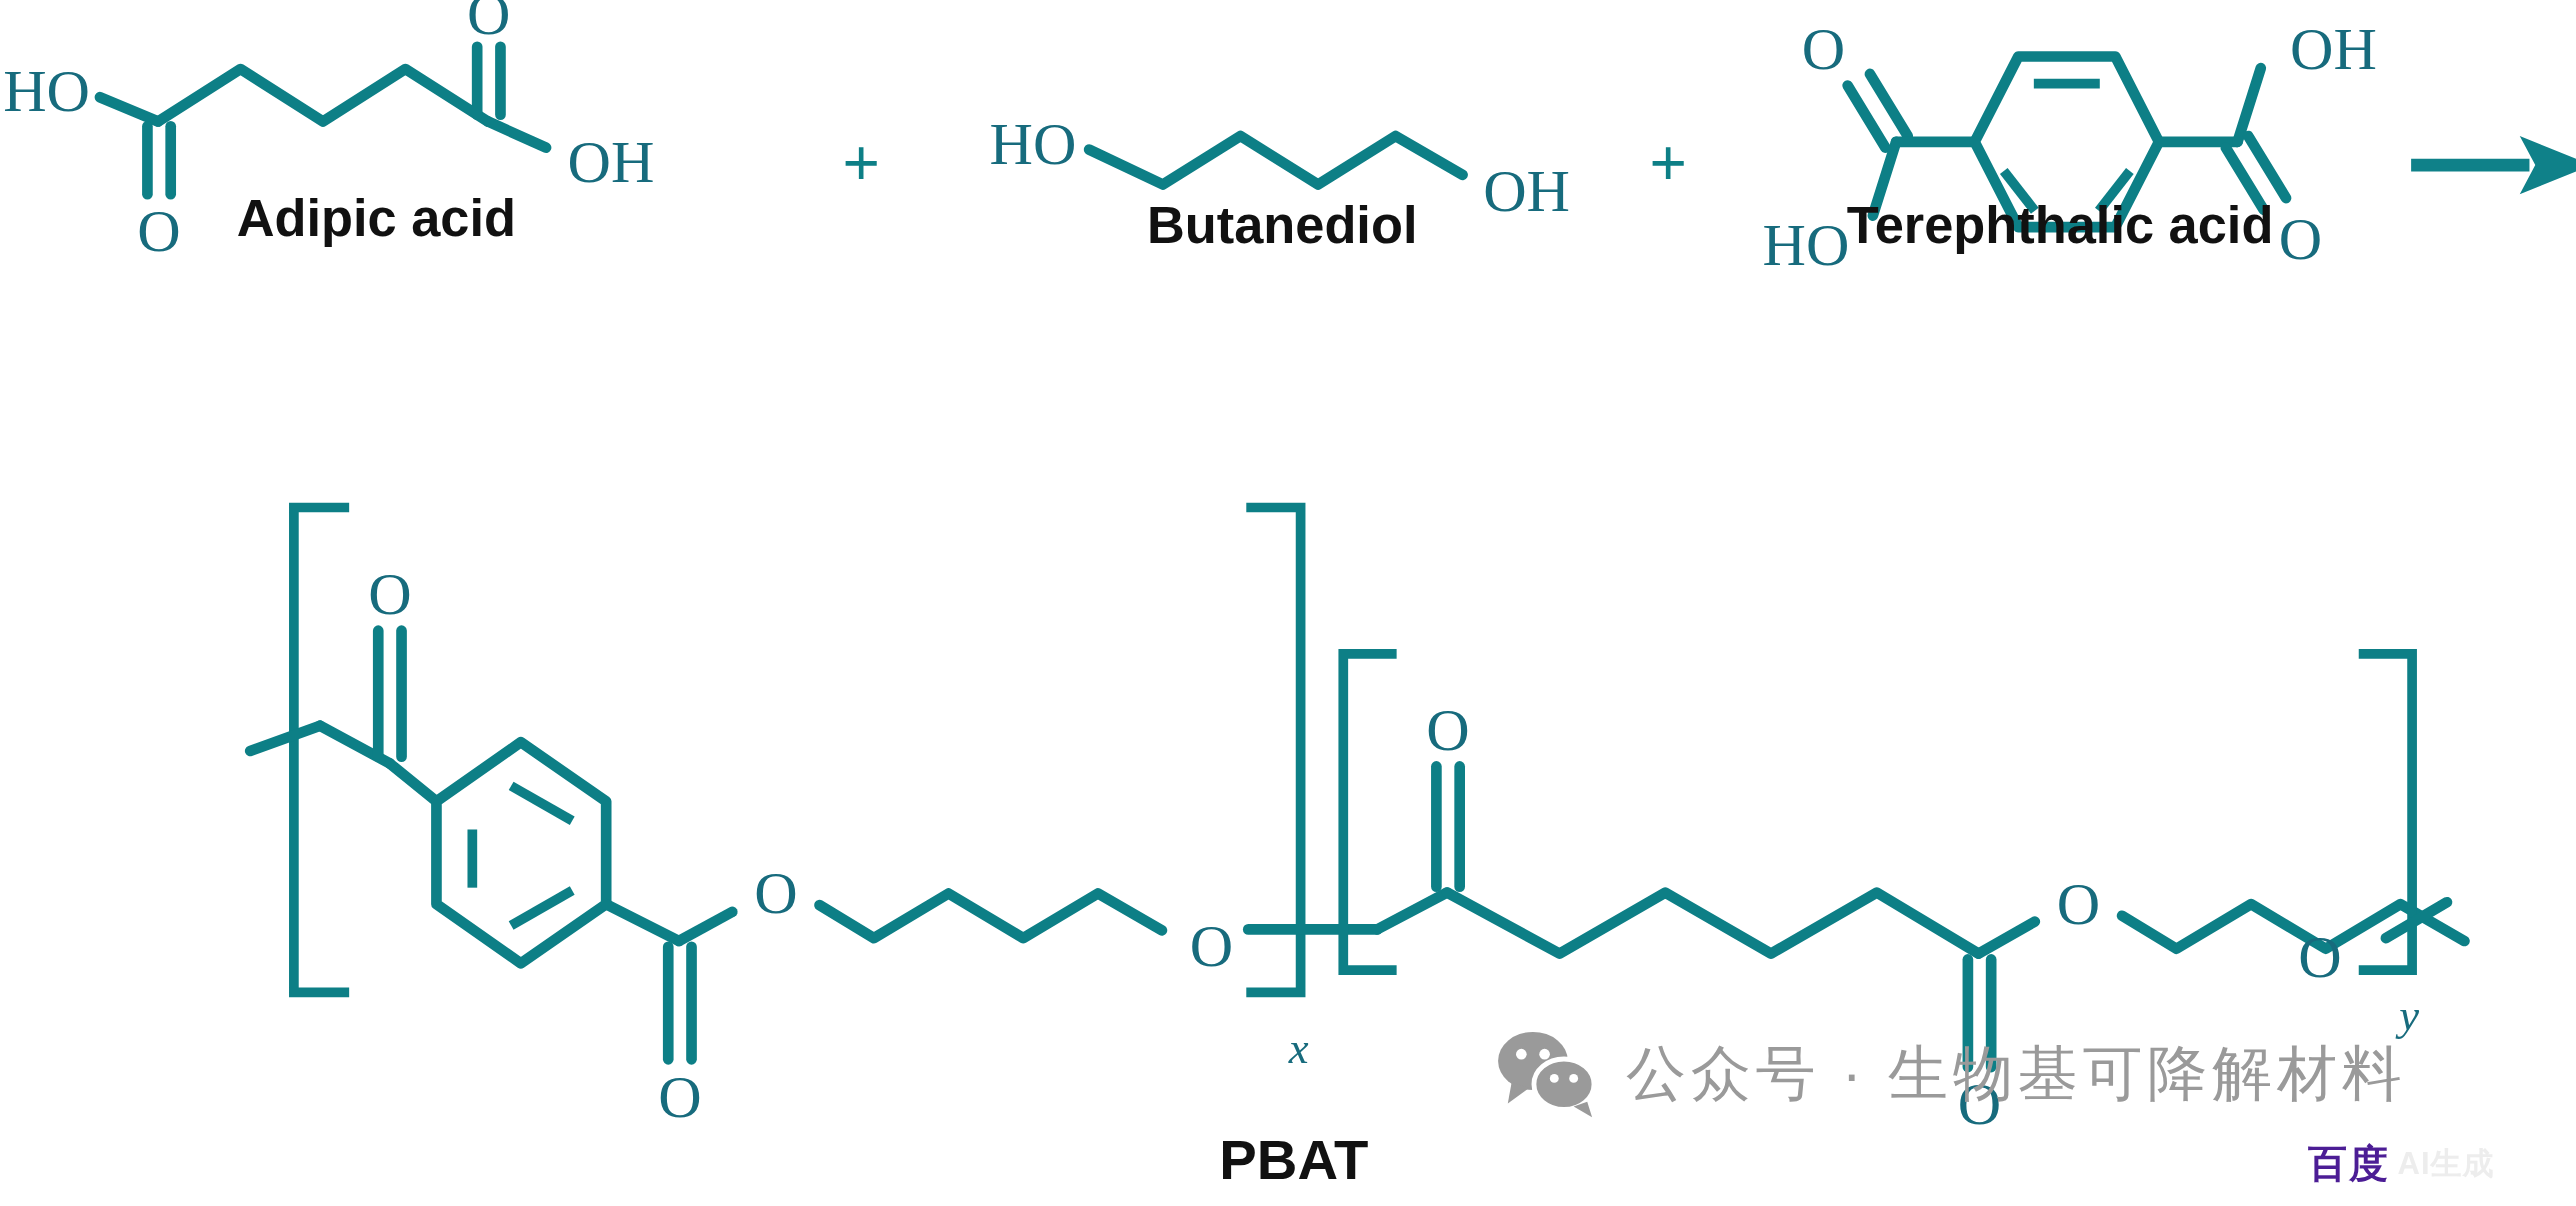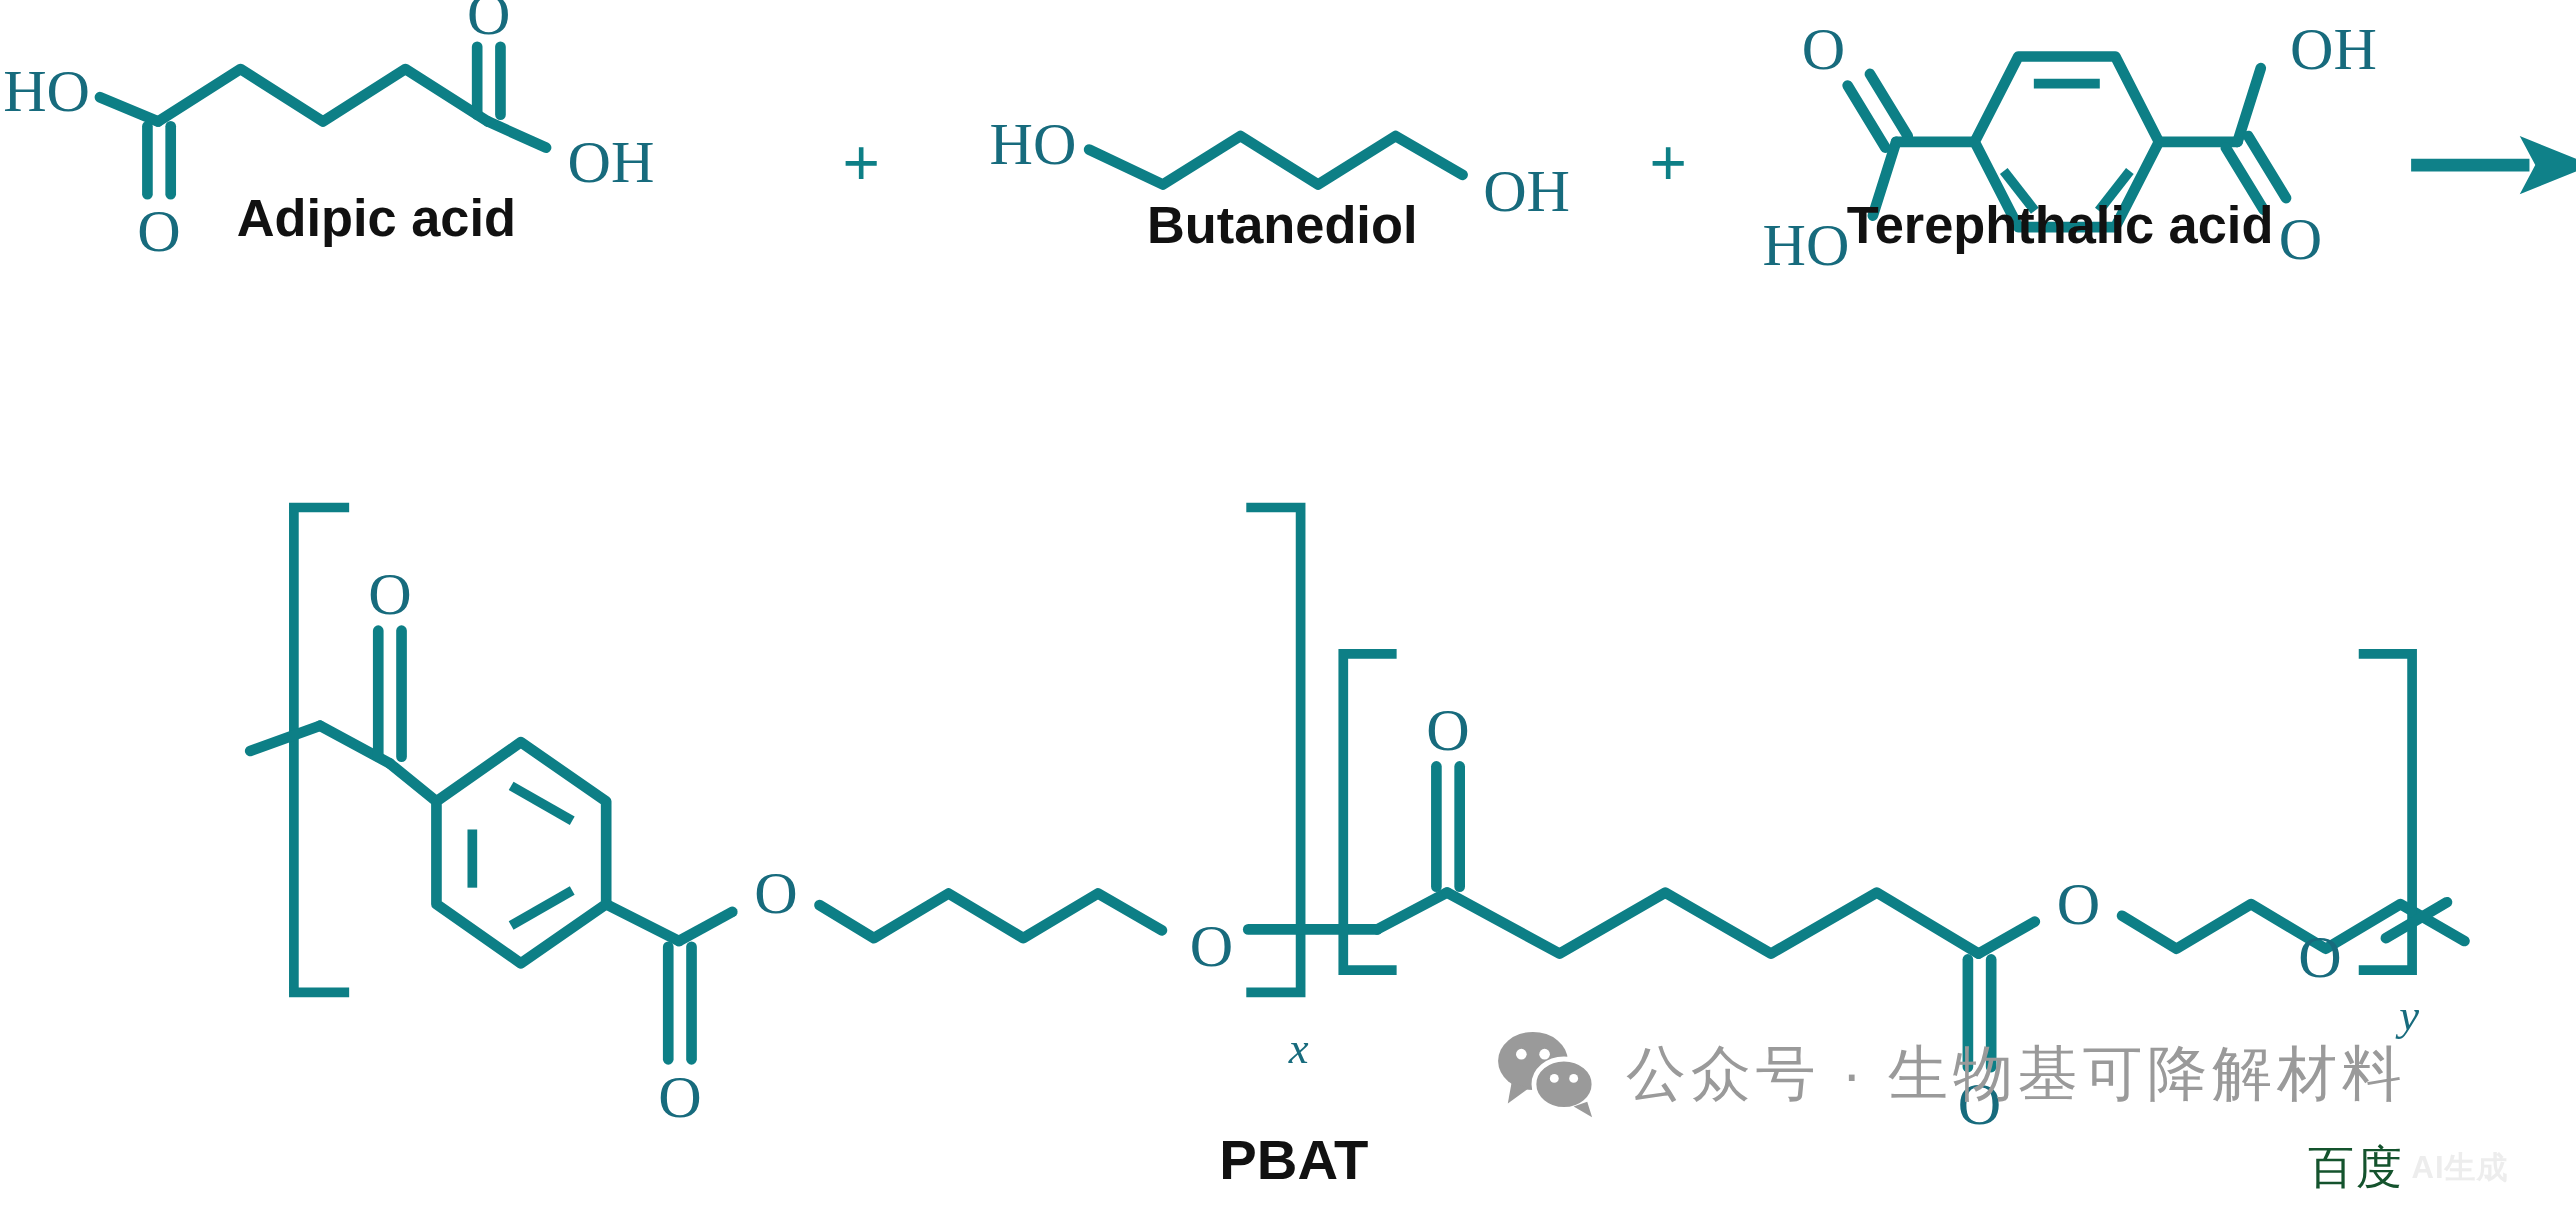--- a/index.html
+++ b/index.html
@@ -93,24 +93,24 @@
   #wm-badge {
     position: absolute;
     left: 2308px;
     top: 1137px;
     display: flex;
     align-items: center;
     gap: 7.8px;
     pointer-events: none;
   }
   #wm-badge .badge-cn {
-    color: #14532d;
-    font-family: "Liberation Sans", sans-serif;
-    font-size: 46px;
-    font-weight: 400;
+    color: #4c1d95;
+    font-family: "Liberation Sans", sans-serif;
+    font-size: 39px;
+    font-weight: 700;
     letter-spacing: 1.9px;
   }
   #wm-badge .badge-ai {
     color: #ededed;
     font-family: "Liberation Sans", sans-serif;
     font-size: 31px;
     font-weight: 700;
     letter-spacing: 1px;
   }
 </style>

